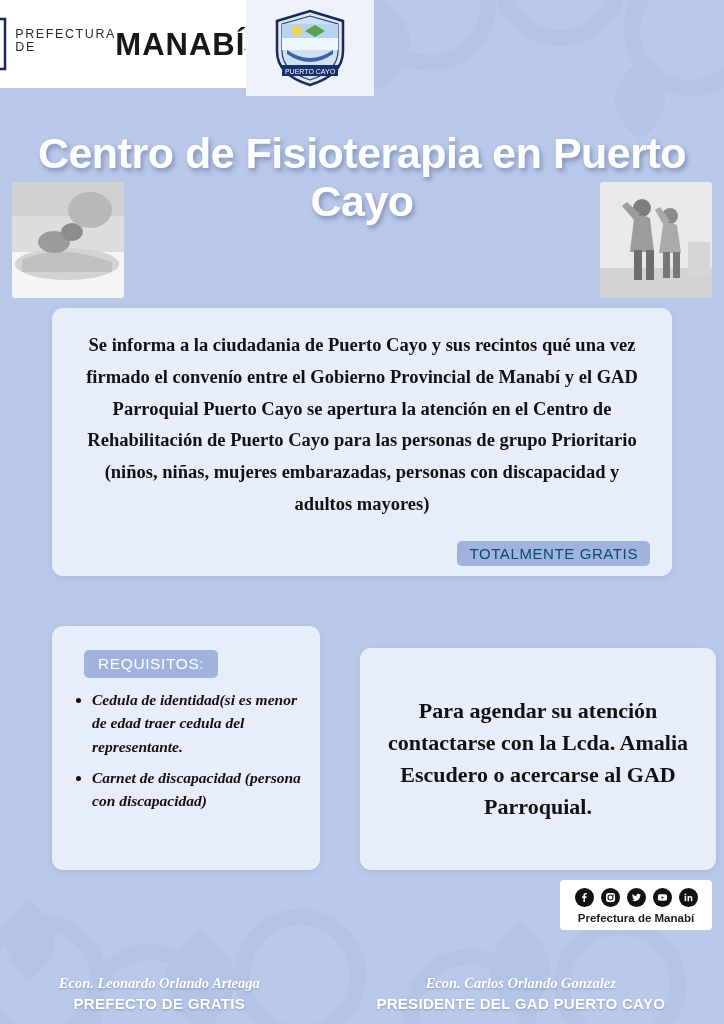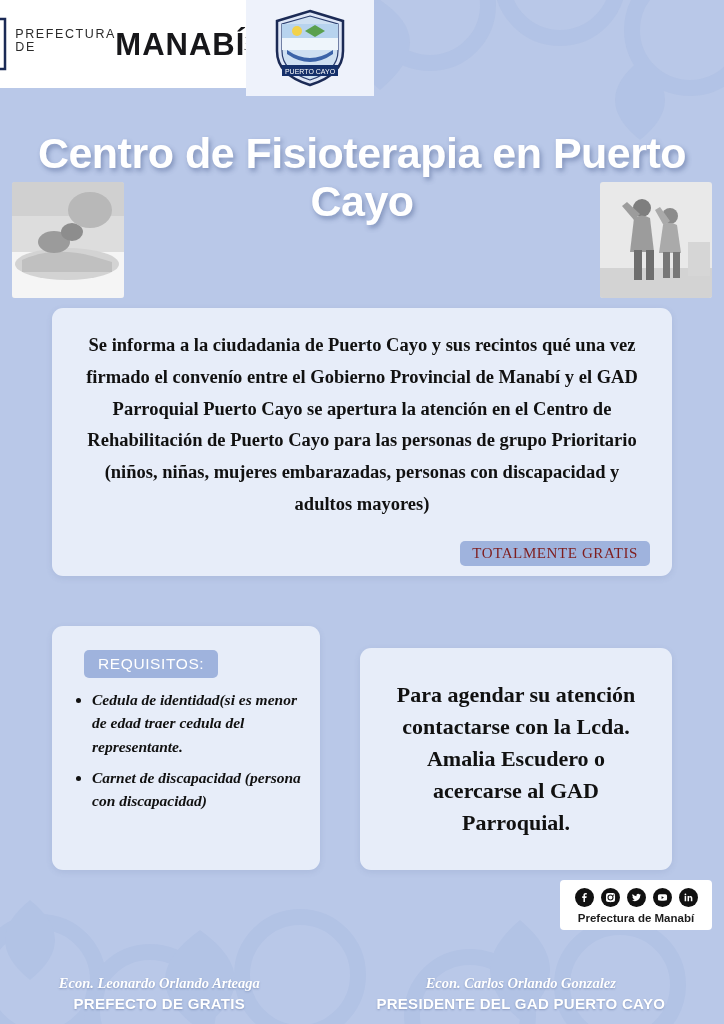--- a/index.html
+++ b/index.html
@@ -85,22 +85,22 @@
     margin:0;
     font-family:"Liberation Serif", serif;
     font-weight:bold;
     font-size:18.5px;
     line-height:1.72;
     color:#111;
     text-align:center;
   }
   .badge-gratis {
     position:absolute; right:22px; bottom:10px;
-    background:#9fb3dd; color:#7f1d1d;
-    font-family:Liberation Serif, serif;
+    background:#9fb3dd; color:#0c4a6e;
+    font-family:Liberation Sans, sans-serif;
     font-size:15px; letter-spacing:.6px;
     padding:4px 12px; border-radius:5px;
   }
 
   
   #req-card {
     left:52px; top:626px; width:268px; height:244px;
     padding:16px 18px 18px;
   }
   .req-title {
@@ -114,21 +114,21 @@
   #req-card ul { margin:0; padding-left:22px; }
   #req-card li {
     font-family:"Liberation Serif", serif;
     font-weight:bold; font-style:italic;
     font-size:15.5px; line-height:1.5;
     color:#111; margin-bottom:8px;
   }
 
   
   #contact-card {
-    left:360px; top:648px; width:312px; height:222px;
+    left:360px; top:648px; width:356px; height:222px;
     padding:22px 20px;
     display:flex; align-items:center; justify-content:center;
   }
   #contact-card p {
     margin:0;
     font-family:"Liberation Serif", serif;
     font-weight:bold;
     font-size:22px;
     line-height:1.45;
     color:#111;

